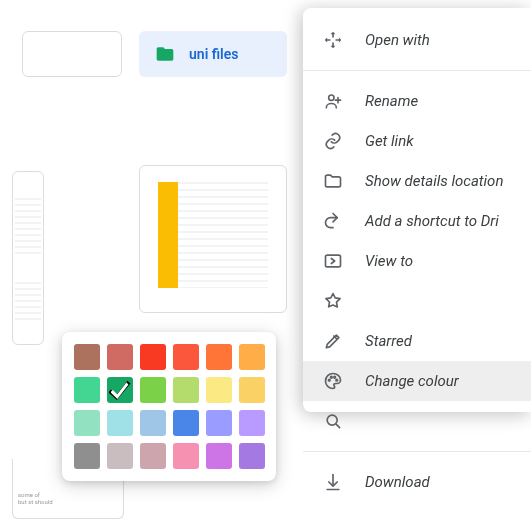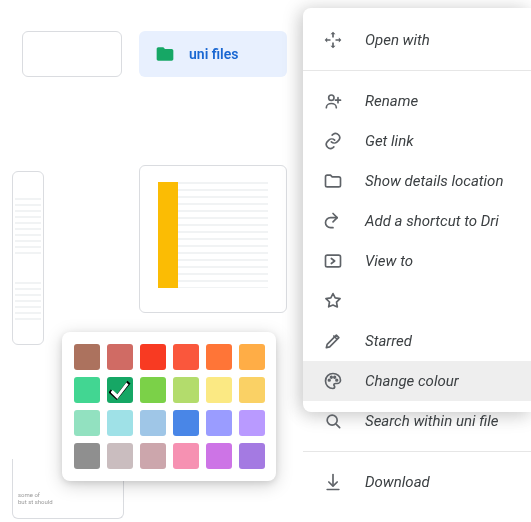--- a/index.html
+++ b/index.html
@@ -276,21 +276,20 @@
         </span>
         <span>Change colour</span>
       </div>
       <div class="menu-item">
         <span class="menu-icon">
           <svg viewBox="0 0 24 24" fill="none" stroke="#5f6368" stroke-width="2" stroke-linecap="round" stroke-linejoin="round">
             <circle cx="11" cy="11" r="6"></circle>
             <path d="M20 20l-4-4"></path>
           </svg>
         </span>
-        <span>Search within uni file</span>
       </div>
       <div class="menu-sep"></div>
       <div class="menu-item">
         <span class="menu-icon">
           <svg viewBox="0 0 24 24" fill="none" stroke="#5f6368" stroke-width="2" stroke-linecap="round" stroke-linejoin="round">
             <path d="M12 3v12"></path>
             <path d="M7 12l5 5 5-5"></path>
             <path d="M5 21h14"></path>
           </svg>
         </span>

